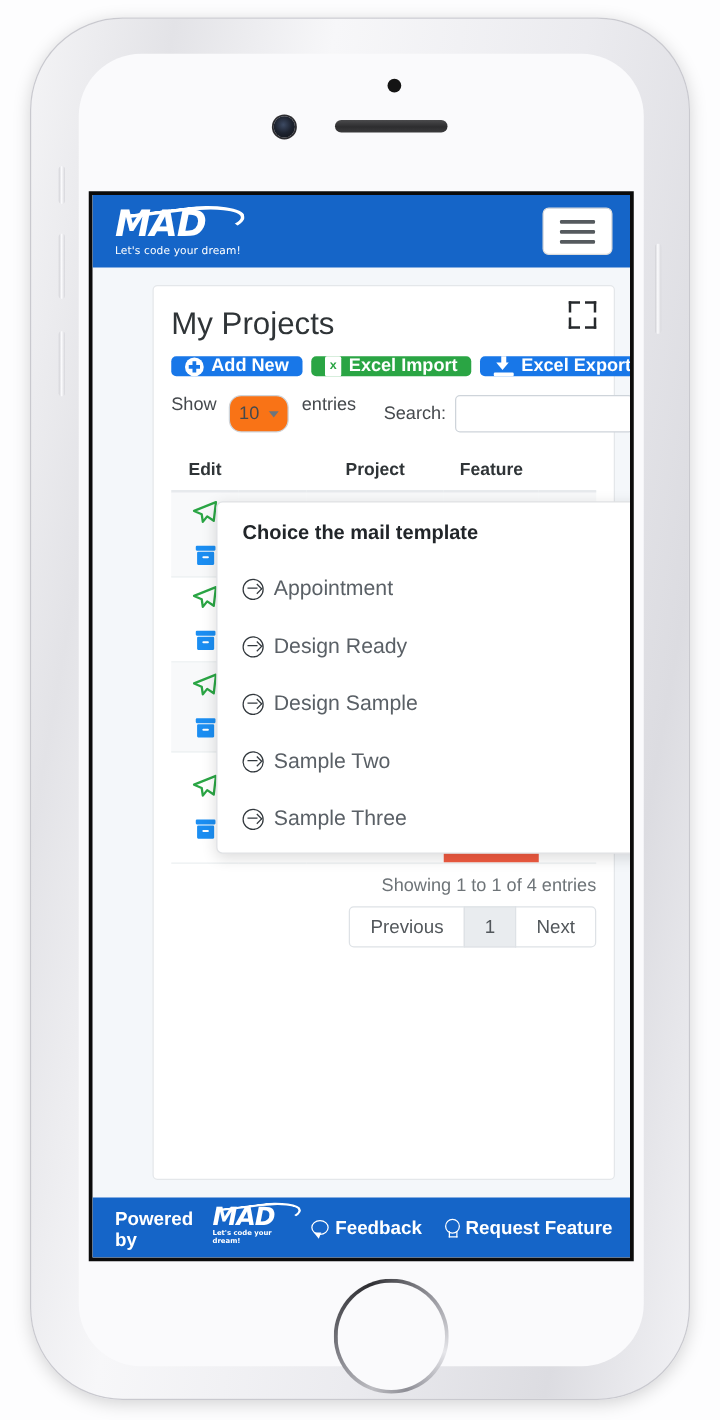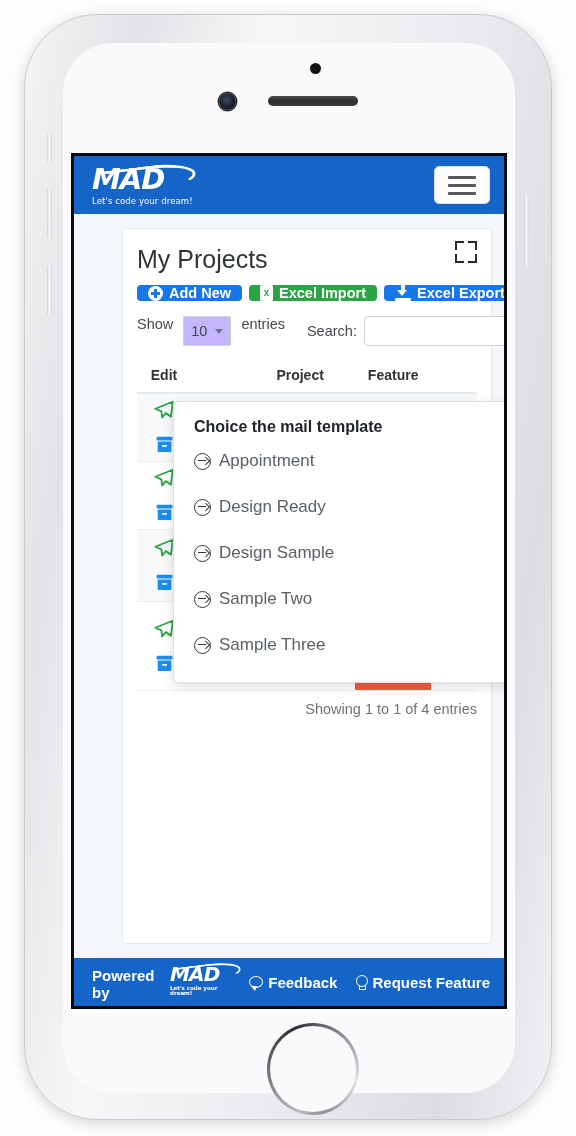--- a/index.html
+++ b/index.html
@@ -208,22 +208,22 @@
     background:#ffffff; border-radius:1px;
   }
 
   
   .table-controls {
     display: flex; gap: 10px;
     font-size: 14.5px; color: #45494d; margin-bottom: 12px;
   }
   .len-sel {
     display:inline-flex; align-items:center; gap: 8px;
-    border:1px solid #ced4da; border-radius: 0;
-    padding: 5px 7px; background:#c4b5fd; font-size:14.5px; color:#45494d;
+    border:1px solid #ced4da; border-radius: 10px;
+    padding: 5px 7px; background:#f97316; font-size:14.5px; color:#45494d;
     cursor: pointer;
   }
   .caret { border-left:4px solid transparent; border-right:4px solid transparent;
            border-top:5px solid #6c757d; display:inline-block; }
   .search-wrap { display:flex; align-items:center; gap:7px; margin-left: 12px; }
   .search-input {
     width: 143px; height: 30px;
     border:1px solid #ced4da; border-radius:4px;
     background:#fff; font-size:14px; padding:0 6px;
     font-family: "Liberation Sans", sans-serif;
@@ -287,21 +287,21 @@
     width: 352px; height: 282px;
     background: #ffffff;
     border: 1px solid #dfe1e4;
     border-radius: 5px;
     box-shadow: 0 3px 12px rgba(0,0,0,0.14);
     padding: 14px 0 0 0;
     z-index: 40;
   }
   .mail-popup-title {
     font-size: 16px; font-weight: bold; color: #212529;
-    padding: 2px 0 0 20px; margin-bottom: 2px;
+    padding: 2px 0 0 20px; margin-bottom: 12px;
   }
   .mail-item {
     display:flex; align-items:center; gap:8px;
     padding: 0 0 0 20px; height: 46px;
     font-size: 17px; color: #5a6066; cursor: pointer;
   }
   .arrow-circle {
     width: 17px; height: 17px; border-radius: 50%;
     border: 1.6px solid #33393e; position: relative; flex: none;
   }
@@ -560,20 +560,25 @@
                 <td>
                   <span class="plus-round">+</span>
                 </td>
               </tr>
 
             </tbody>
           </table>
 
           <div class="tbl-footer">
             <div class="showing-info">Showing 1 to 1 of 4 entries</div>
+            <div class="pager">
+              <button>Previous</button>
+              <button class="active">1</button>
+              <button>Next</button>
+            </div>
           </div>
 
         </div>
       </div>
 
       <div class="mail-popup">
         <div class="mail-popup-title">Choice the mail template</div>
 
         <div class="mail-item">
           <span class="arrow-circle"></span>

